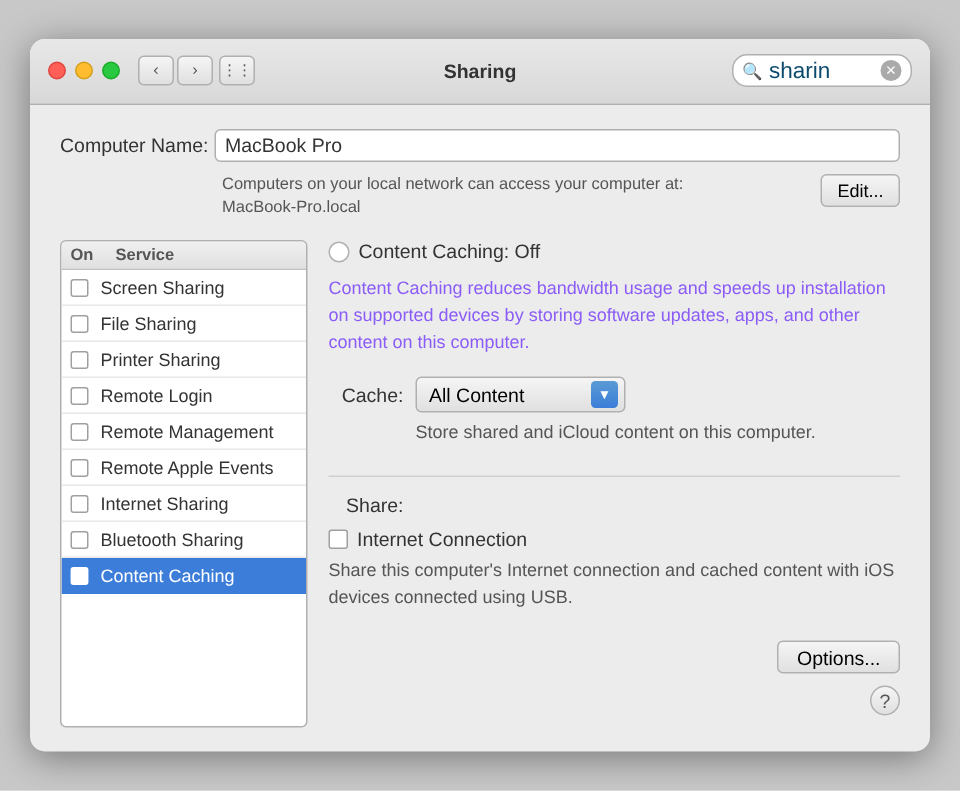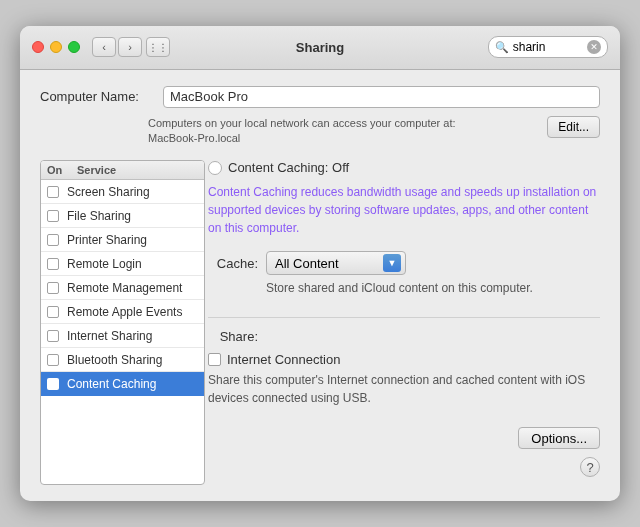--- a/index.html
+++ b/index.html
@@ -89,42 +89,42 @@
       align-items: center;
       background: white;
       border: 1px solid #b0b0b0;
       border-radius: 10px;
       padding: 2px 6px;
       width: 120px;
       height: 22px;
       gap: 4px;
     }
     .search-icon { color: #999; font-size: 11px; }
-    .search-text { color: #000000; font-size: 12px; flex: 1; }
+    .search-text { color: #0c4a6e; font-size: 15px; flex: 1; }
     .search-clear {
       color: #999;
       font-size: 14px;
       cursor: pointer;
       background: #aaa;
       color: white;
       border-radius: 50%;
       width: 14px;
       height: 14px;
       display: flex;
       align-items: center;
       justify-content: center;
       font-size: 9px;
     }
     .content {
       padding: 16px 20px;
     }
     .computer-name-row {
       display: flex;
       align-items: center;
-      gap: 24px;
+      gap: 4px;
       margin-bottom: 8px;
     }
     .computer-name-label {
       color: #333;
       font-size: 13px;
       white-space: nowrap;
     }
     .computer-name-input {
       flex: 1;
       height: 22px;
@@ -153,21 +153,21 @@
       border: 1px solid #b0b0b0;
       border-radius: 4px;
       padding: 0 10px;
       font-size: 12px;
       cursor: pointer;
       white-space: nowrap;
       margin-left: 8px;
     }
     .main-area {
       display: flex;
-      gap: 3px;
+      gap: 14px;
     }
     .service-list {
       width: 165px;
       background: white;
       border: 1px solid #b0b0b0;
       border-radius: 4px;
       overflow: hidden;
       flex-shrink: 0;
     }
     .service-header {

